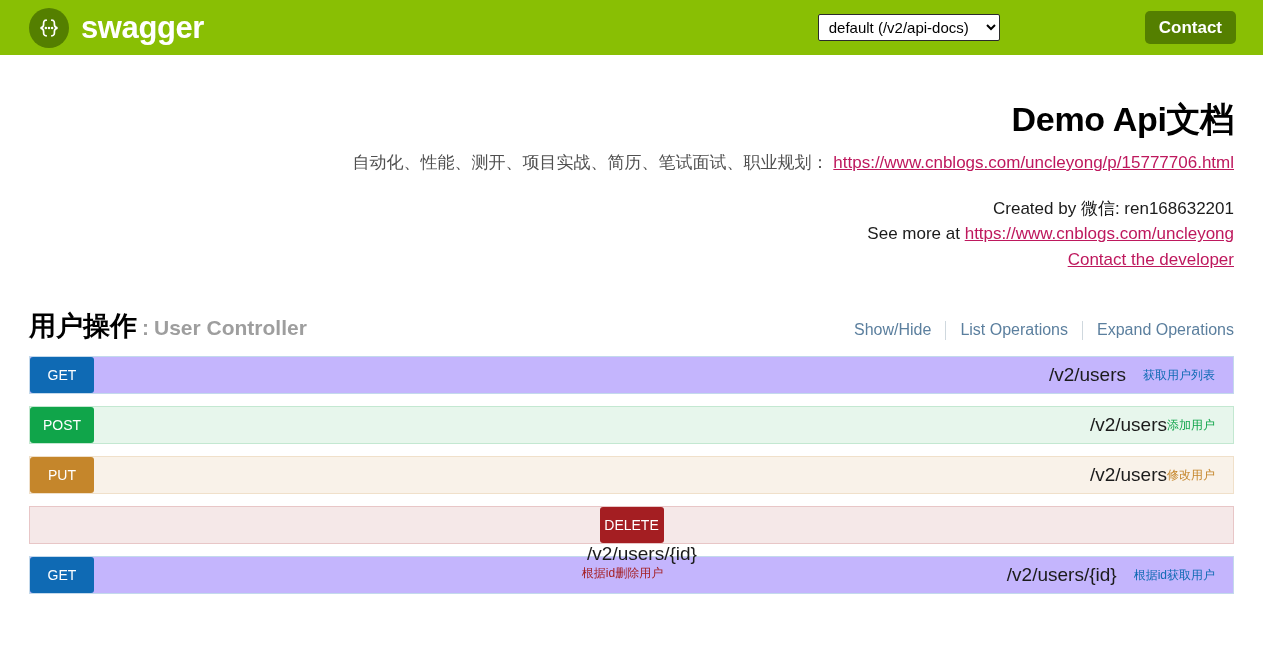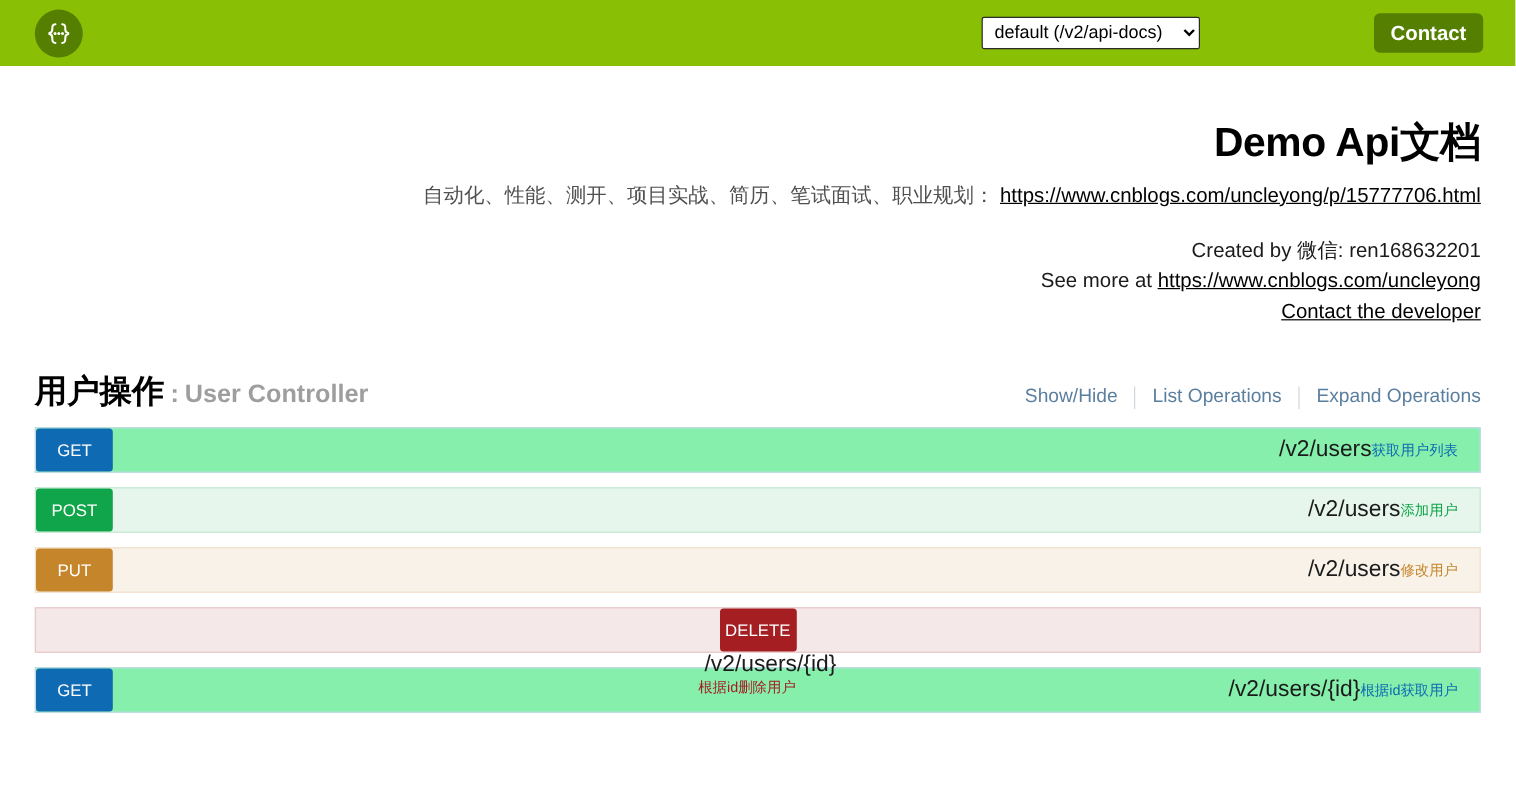--- a/index.html
+++ b/index.html
@@ -96,21 +96,21 @@
   }
 
   #subtitle {
     font-size: 17px;
     color: #505050;
     margin-top: 12px;
     line-height: 1.3;
   }
 
   .olive-link {
-    color: #000000;
+    color: #be185d;
     text-decoration: underline;
   }
 
   #credits {
     margin-top: 22px;
     font-size: 17px;
     color: #1b1b1b;
     line-height: 1.5;
   }
   #credits div { white-space: nowrap; }
@@ -193,21 +193,21 @@
     white-space: nowrap;
   }
   .op-desc {
     flex: 0 0 auto;
     font-size: 12px;
     padding-right: 18px;
     white-space: nowrap;
   }
 
   
-  .m-get    { background: #86efac; border-color: #c3d9ec; }
+  .m-get    { background: #c4b5fd; border-color: #c3d9ec; gap: 17px; }
   .m-get    .op-method { background: #0f6ab4; }
   .m-get    .op-desc   { color: #0f6ab4; }
 
   .m-post   { background: #e7f6ec; border-color: #c3e8d1; }
   .m-post   .op-method { background: #10a54a; }
   .m-post   .op-desc   { color: #10a54a; }
 
   .m-put    { background: #f9f2e9; border-color: #f0e0ca; }
   .m-put    .op-method { background: #c5862b; }
   .m-put    .op-desc   { color: #c5862b; }
@@ -234,20 +234,21 @@
   <div id="logo-group">
     <span id="logo-mark">
       <svg width="26" height="26" viewBox="0 0 26 26" aria-hidden="true">
         <path d="M10.2 5.2 C7.4 5.2 7.6 7.6 7.6 9.4 C7.6 11.3 6.6 12.3 5.2 12.6 L5.2 13.4 C6.6 13.7 7.6 14.7 7.6 16.6 C7.6 18.4 7.4 20.8 10.2 20.8" fill="none" stroke="#ffffff" stroke-width="1.7" stroke-linecap="round"></path>
         <path d="M15.8 5.2 C18.6 5.2 18.4 7.6 18.4 9.4 C18.4 11.3 19.4 12.3 20.8 12.6 L20.8 13.4 C19.4 13.7 18.4 14.7 18.4 16.6 C18.4 18.4 18.6 20.8 15.8 20.8" fill="none" stroke="#ffffff" stroke-width="1.7" stroke-linecap="round"></path>
         <circle cx="9.9" cy="13" r="1.25" fill="#ffffff"></circle>
         <circle cx="13" cy="13" r="1.25" fill="#ffffff"></circle>
         <circle cx="16.1" cy="13" r="1.25" fill="#ffffff"></circle>
       </svg>
     </span>
+    <span id="logo-text">swagger</span>
   </div>
 
   <div id="topbar-spacer"></div>
 
   <div id="api-select-wrap">
     <select id="api-select">
       <option>default (/v2/api-docs)</option>
     </select>
   </div>
 

